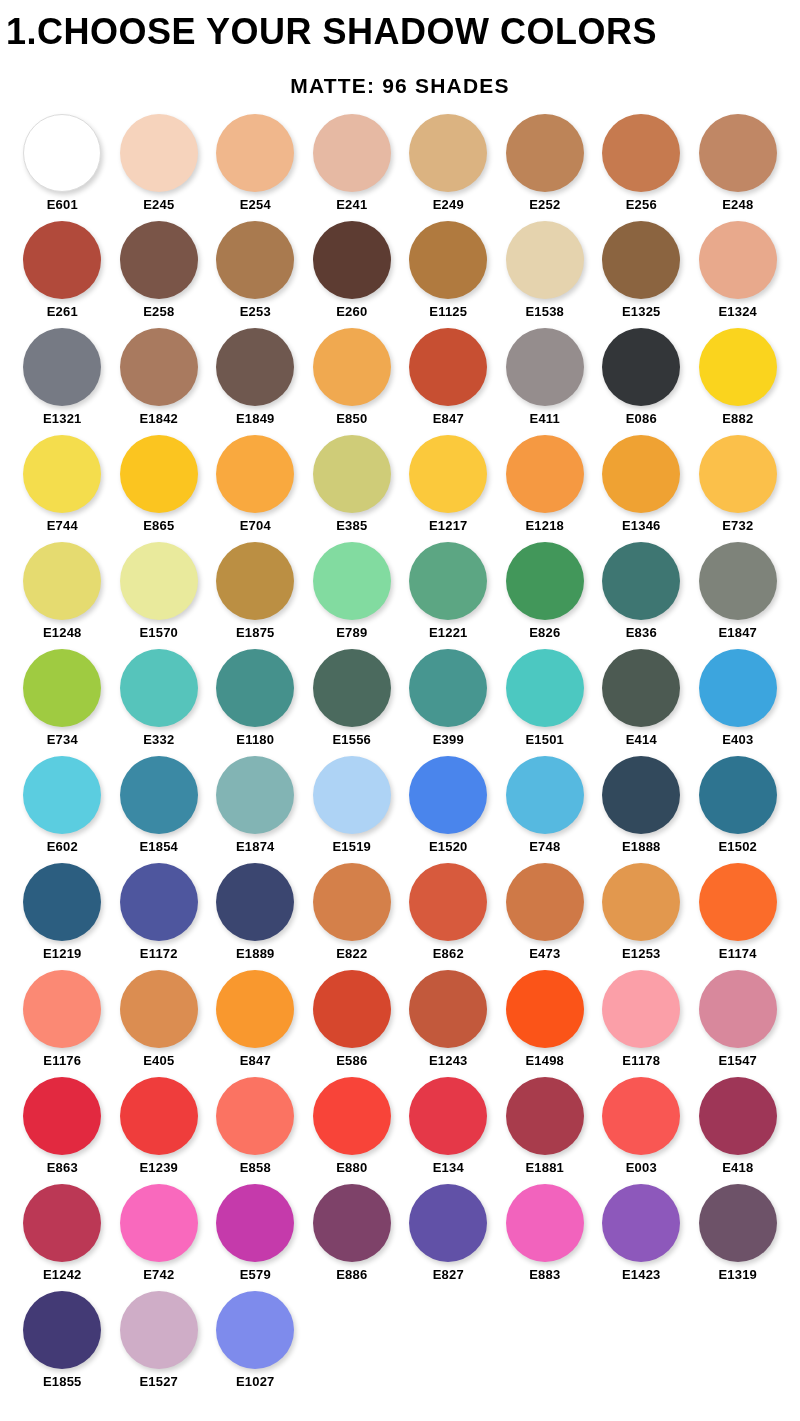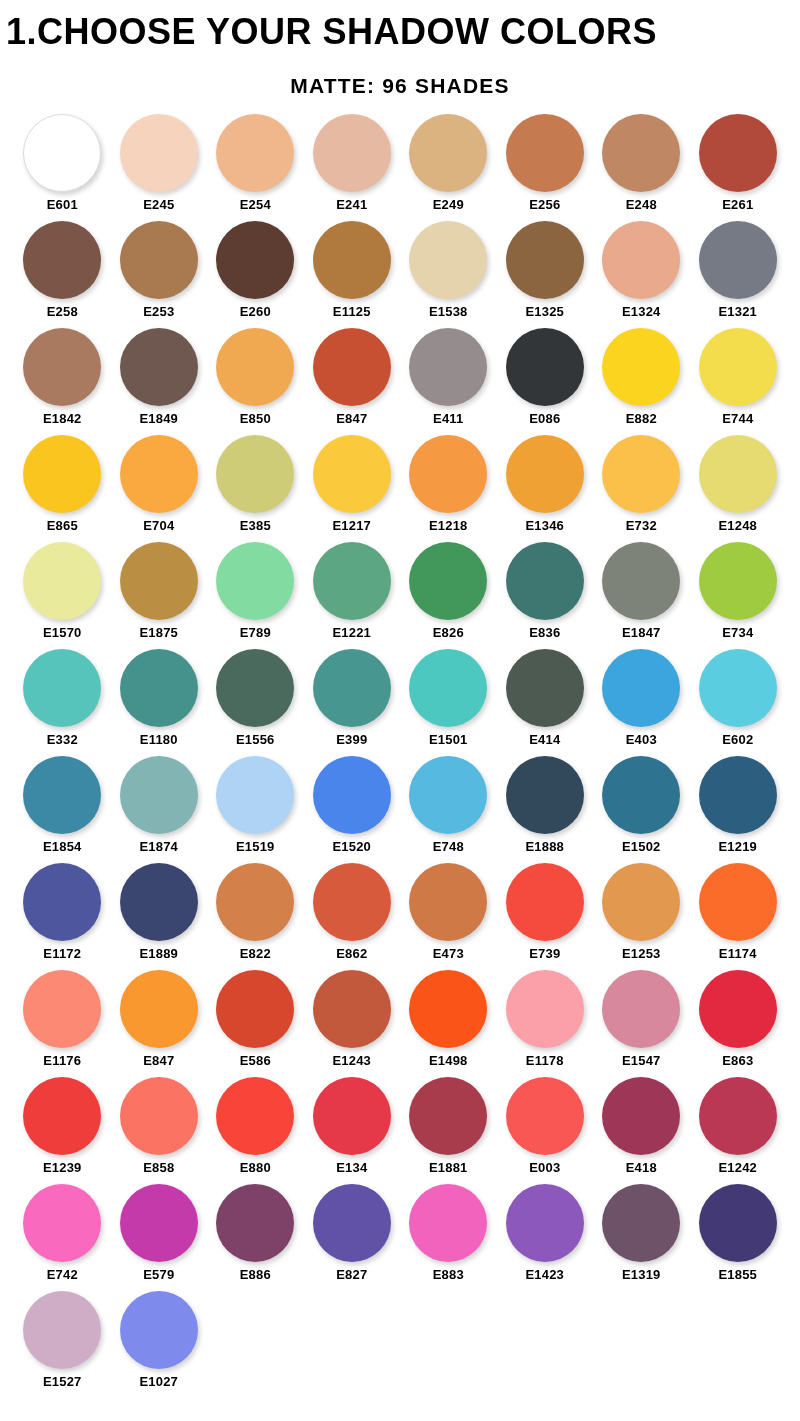--- a/index.html
+++ b/index.html
@@ -107,20 +107,24 @@
       </div>
       <div class="swatch-cell">
         <div class="swatch-dot" style="background: rgb(230, 185, 163);"></div>
         <div class="swatch-label">E241</div>
       </div>
       <div class="swatch-cell">
         <div class="swatch-dot" style="background: rgb(219, 179, 129);"></div>
         <div class="swatch-label">E249</div>
       </div>
       <div class="swatch-cell">
+        <div class="swatch-dot" style="background: rgb(189, 132, 88);"></div>
+        <div class="swatch-label">E252</div>
+      </div>
+      <div class="swatch-cell">
         <div class="swatch-dot" style="background: rgb(198, 122, 79);"></div>
         <div class="swatch-label">E256</div>
       </div>
       <div class="swatch-cell">
         <div class="swatch-dot" style="background: rgb(192, 135, 101);"></div>
         <div class="swatch-label">E248</div>
       </div>
       <div class="swatch-cell">
         <div class="swatch-dot" style="background: rgb(177, 74, 59);"></div>
         <div class="swatch-label">E261</div>
@@ -331,36 +335,36 @@
       </div>
       <div class="swatch-cell">
         <div class="swatch-dot" style="background: rgb(215, 90, 61);"></div>
         <div class="swatch-label">E862</div>
       </div>
       <div class="swatch-cell">
         <div class="swatch-dot" style="background: rgb(207, 121, 71);"></div>
         <div class="swatch-label">E473</div>
       </div>
       <div class="swatch-cell">
-        <div class="swatch-dot" style="background: rgb(245, 75, 63);"></div>
-        <div class="swatch-label">E739</div>
-      </div>
-      <div class="swatch-cell">
         <div class="swatch-dot" style="background: rgb(226, 152, 78);"></div>
         <div class="swatch-label">E1253</div>
       </div>
       <div class="swatch-cell">
         <div class="swatch-dot" style="background: rgb(251, 108, 42);"></div>
         <div class="swatch-label">E1174</div>
       </div>
       <div class="swatch-cell">
         <div class="swatch-dot" style="background: rgb(251, 137, 116);"></div>
         <div class="swatch-label">E1176</div>
       </div>
       <div class="swatch-cell">
+        <div class="swatch-dot" style="background: rgb(219, 141, 81);"></div>
+        <div class="swatch-label">E405</div>
+      </div>
+      <div class="swatch-cell">
         <div class="swatch-dot" style="background: rgb(249, 152, 46);"></div>
         <div class="swatch-label">E847</div>
       </div>
       <div class="swatch-cell">
         <div class="swatch-dot" style="background: rgb(214, 71, 45);"></div>
         <div class="swatch-label">E586</div>
       </div>
       <div class="swatch-cell">
         <div class="swatch-dot" style="background: rgb(194, 89, 60);"></div>
         <div class="swatch-label">E1243</div>

